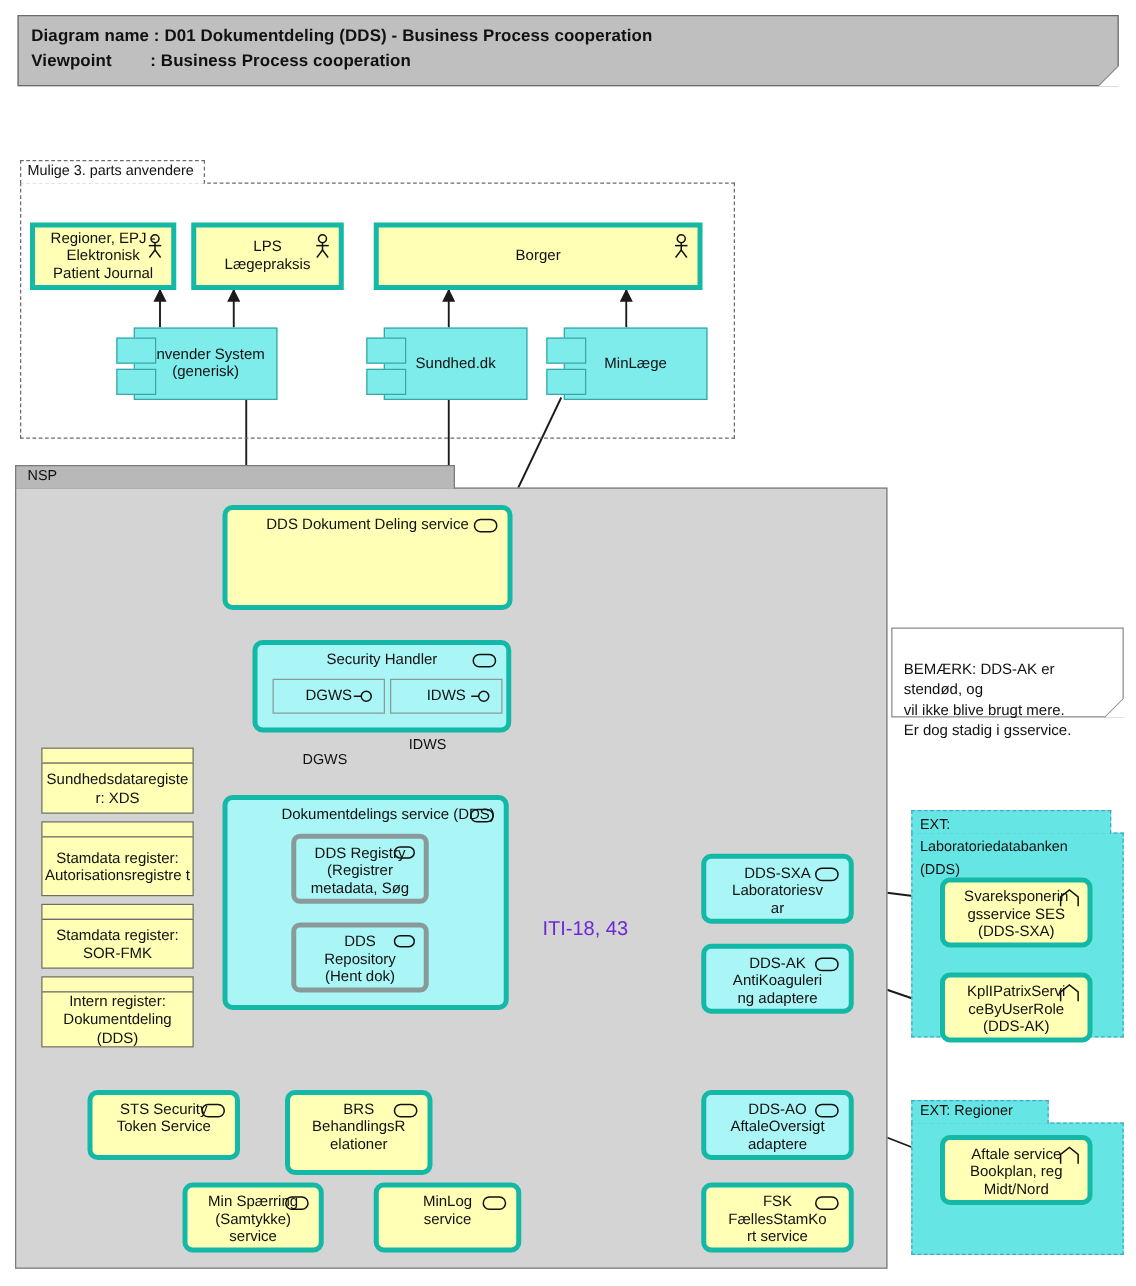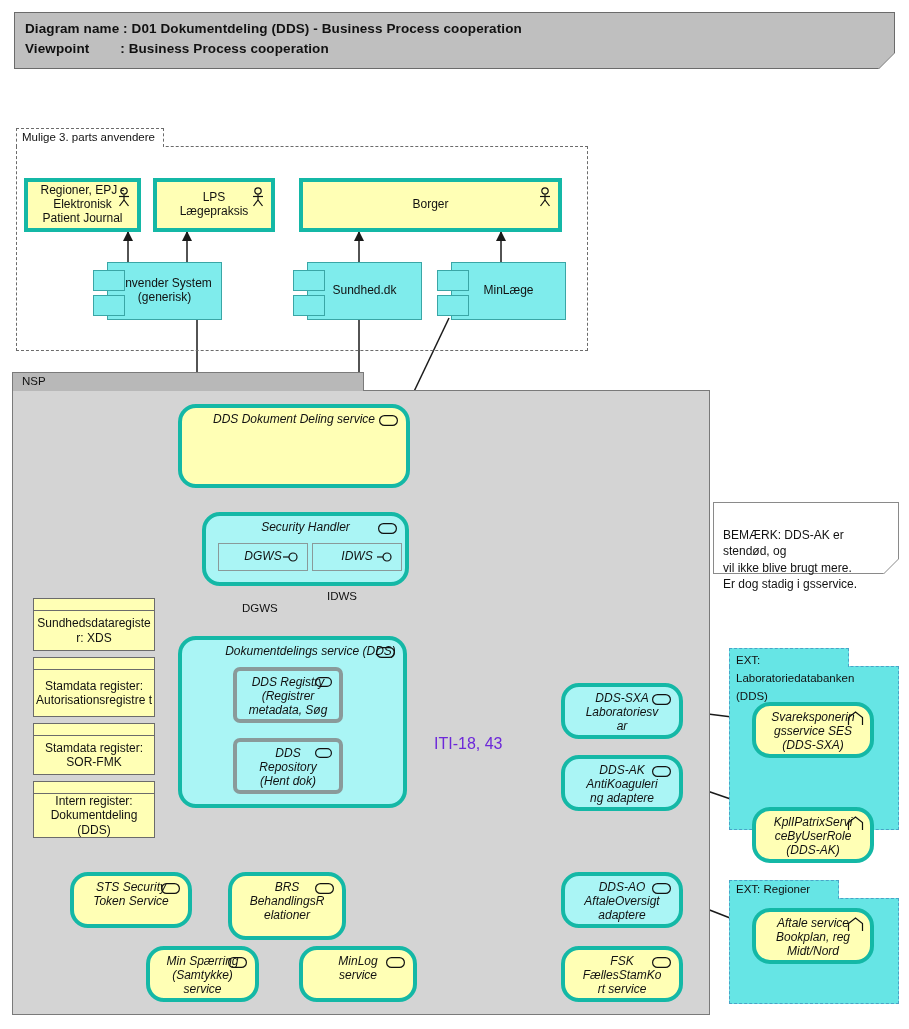--- a/index.html
+++ b/index.html
@@ -40,21 +40,21 @@
           font-size:11.5px;padding:2px 8px 0 6px;box-sizing:border-box;
           white-space:nowrap;}
 
   
   .node{border:4px solid #14b8a6;display:flex;align-items:flex-start;
         justify-content:center;text-align:center;font-size:12px;line-height:1.15;
         padding-top:5px;}
   .node .lbl{display:block;padding:0 4px;white-space:pre-line;}
   .yellow{background:#ffffb5;}
   .cyan{background:#aaf5f5;}
-  .round{border-radius:18px;font-style:italic;}
+  .round{border-radius:8px;}
   .round-sm{border-radius:7px;}
 
   
   .actorbox{align-items:center;justify-content:center;padding-top:0;}
   .actorbox .lbl{width:100%;}
   .ico{position:absolute;}
   svg{display:block;overflow:visible;}
 
   
   .component{position:absolute;}
@@ -423,38 +423,38 @@
   </div>
 
   <div class="abs note" style="left:713px;top:502px;width:186px;height:72px;">
     <span>BEMÆRK: DDS-AK er stendød, og
 vil ikke blive brugt mere.
 Er dog stadig i gsservice.</span>
     <div class="fold"></div>
   </div>
 
   <div class="abs ext" style="left:729px;top:666px;width:170px;height:164px;">
-    <div class="tab" style="top:-19px;width:120px;height:19px;overflow:visible;">
+    <div class="tab" style="top:-19px;width:160px;height:19px;overflow:visible;">
       <span style="white-space:pre-line;display:block;line-height:18px;">EXT: Laboratoriedatabanken
 (DDS)</span>
     </div>
   </div>
 
   <div class="abs node yellow round" style="left:752px;top:702px;width:122px;height:56px;">
     <span class="lbl">Svareksponerin
 gsservice SES
 (DDS-SXA)</span>
     <span class="nodeicon" style="right:6px;top:5px;">
       <svg width="17" height="15" viewBox="0 0 17 15" stroke="#111" stroke-width="1.2" fill="none">
         <path d="M1.5,14 L1.5,6.5 L8.5,1 L15.5,6.5 L15.5,14"></path>
       </svg>
     </span>
   </div>
 
-  <div class="abs node yellow round" style="left:752px;top:778px;width:122px;height:56px;margin-top:29px;">
+  <div class="abs node yellow round" style="left:752px;top:778px;width:122px;height:56px;">
     <span class="lbl">KplIPatrixServi
 ceByUserRole
 (DDS-AK)</span>
     <span class="nodeicon" style="right:6px;top:5px;">
       <svg width="17" height="15" viewBox="0 0 17 15" stroke="#111" stroke-width="1.2" fill="none">
         <path d="M1.5,14 L1.5,6.5 L8.5,1 L15.5,6.5 L15.5,14"></path>
       </svg>
     </span>
   </div>
 

